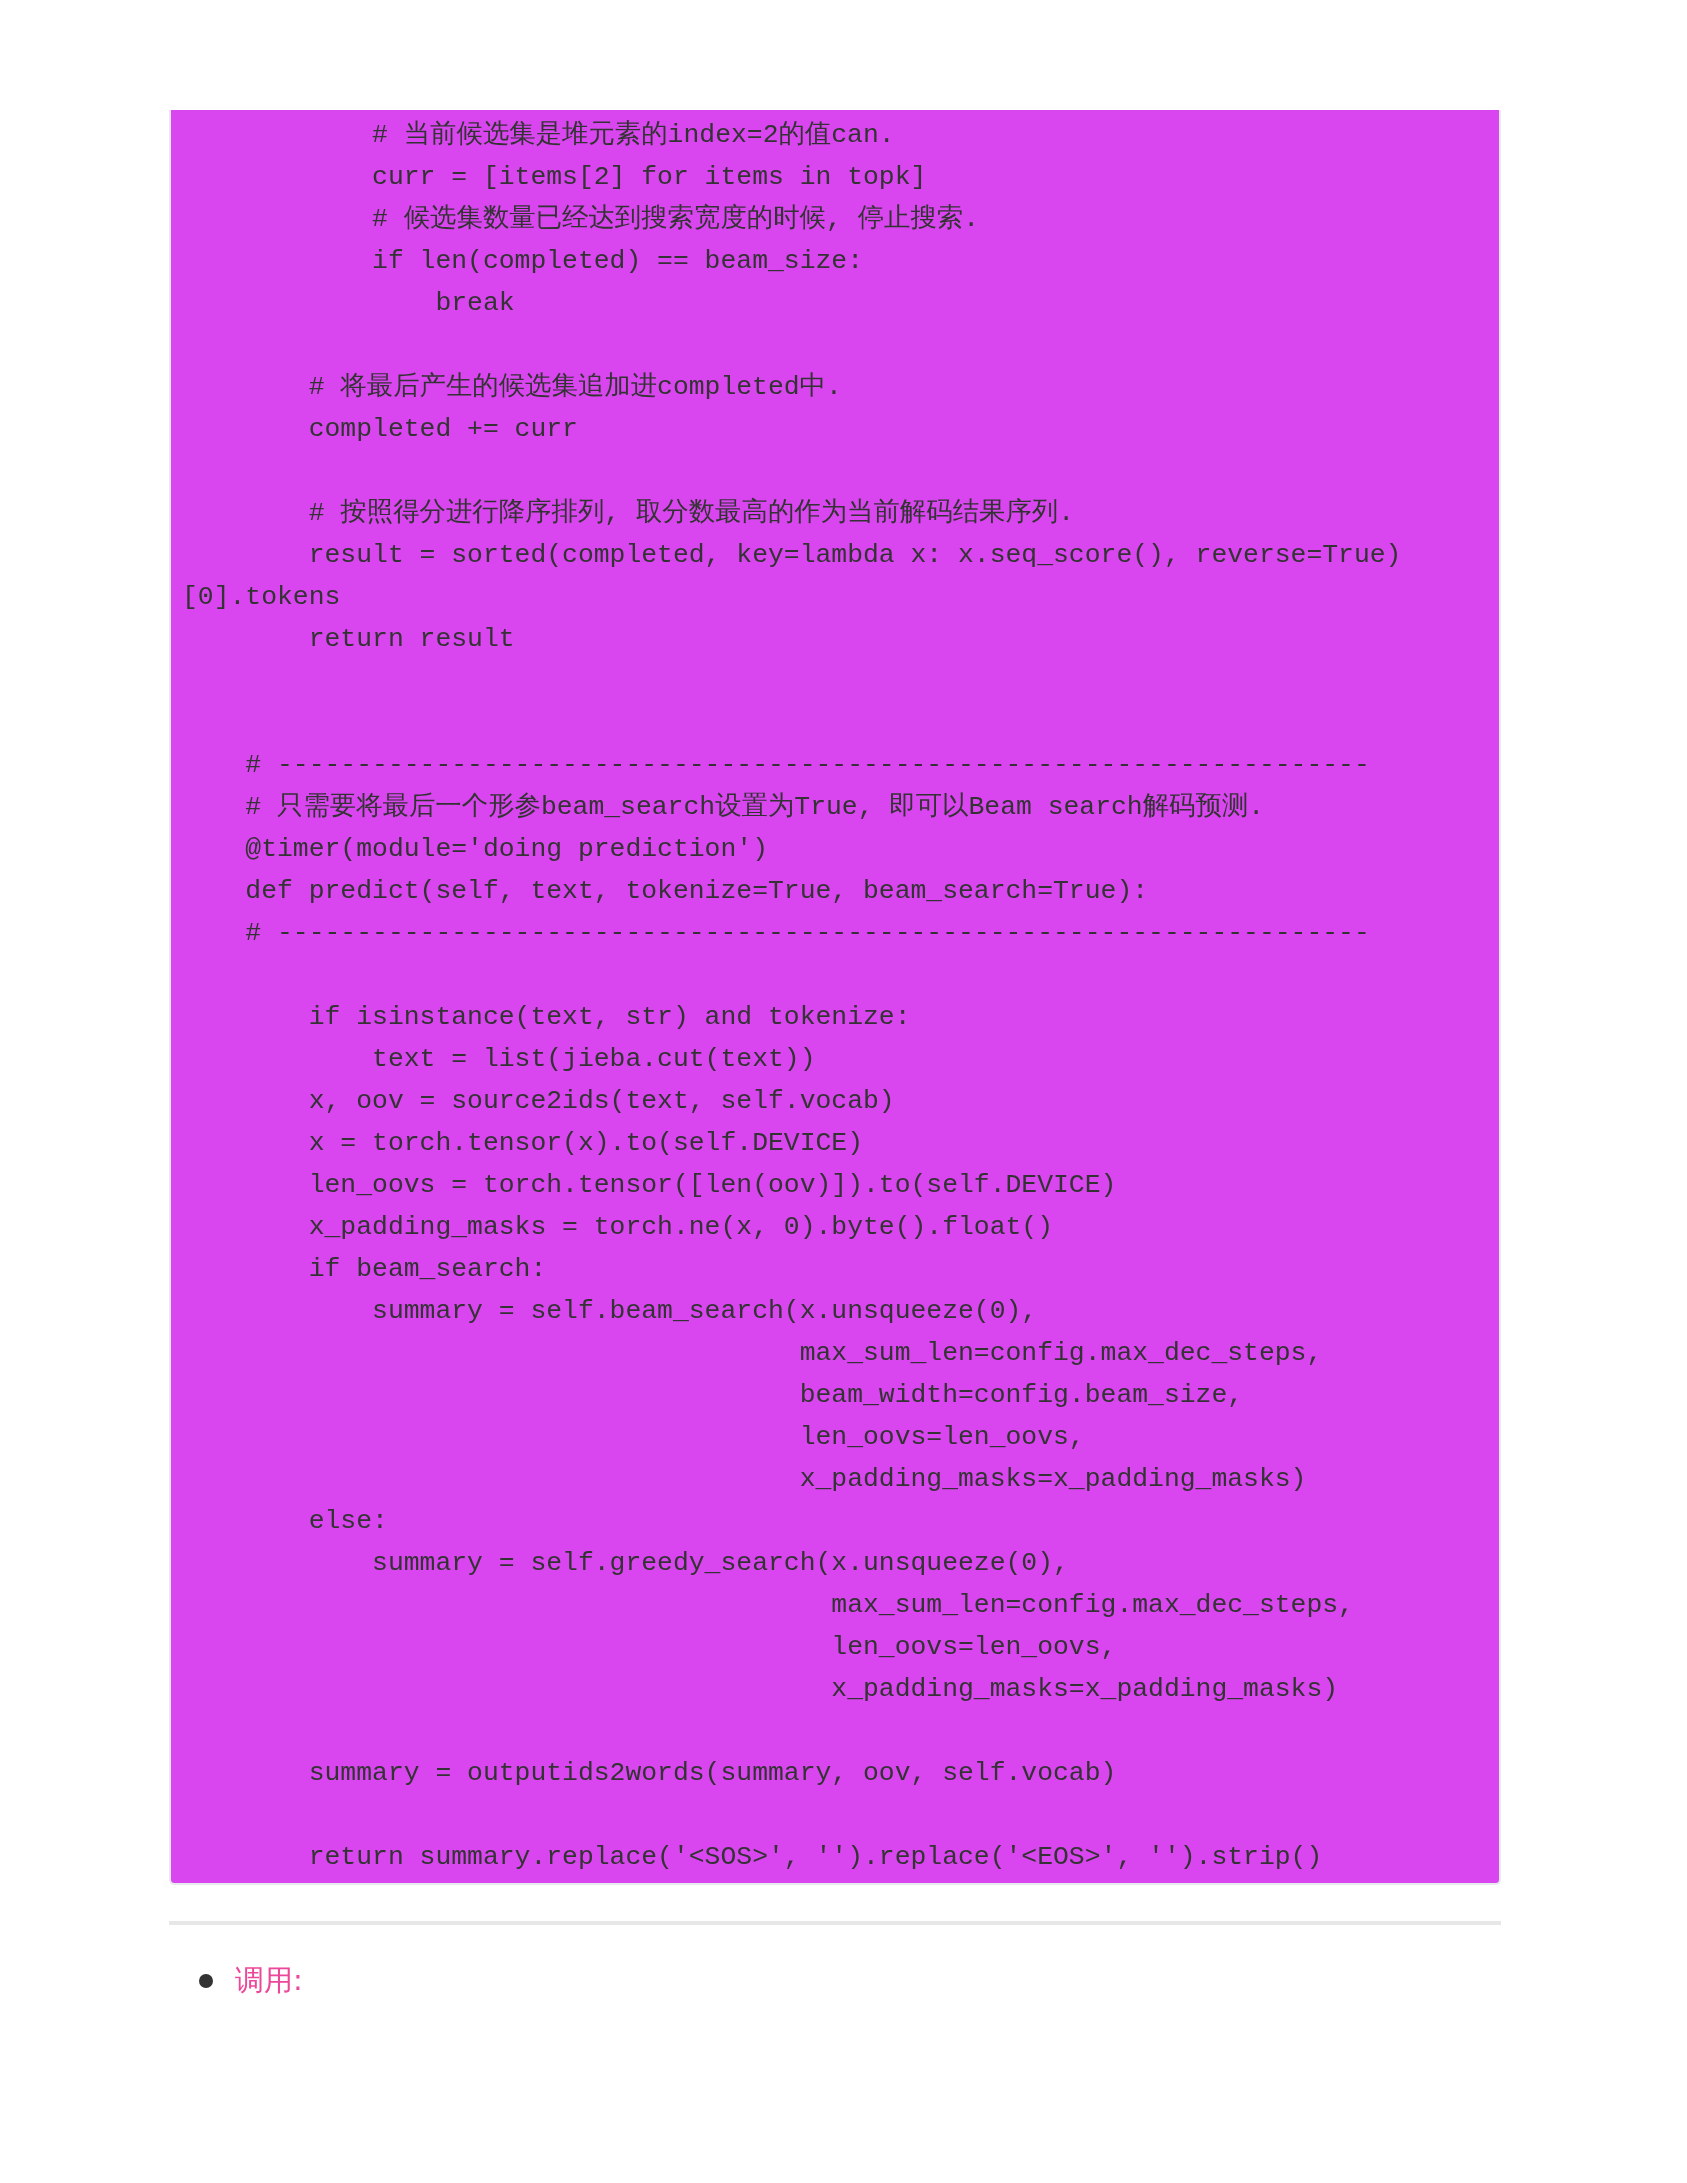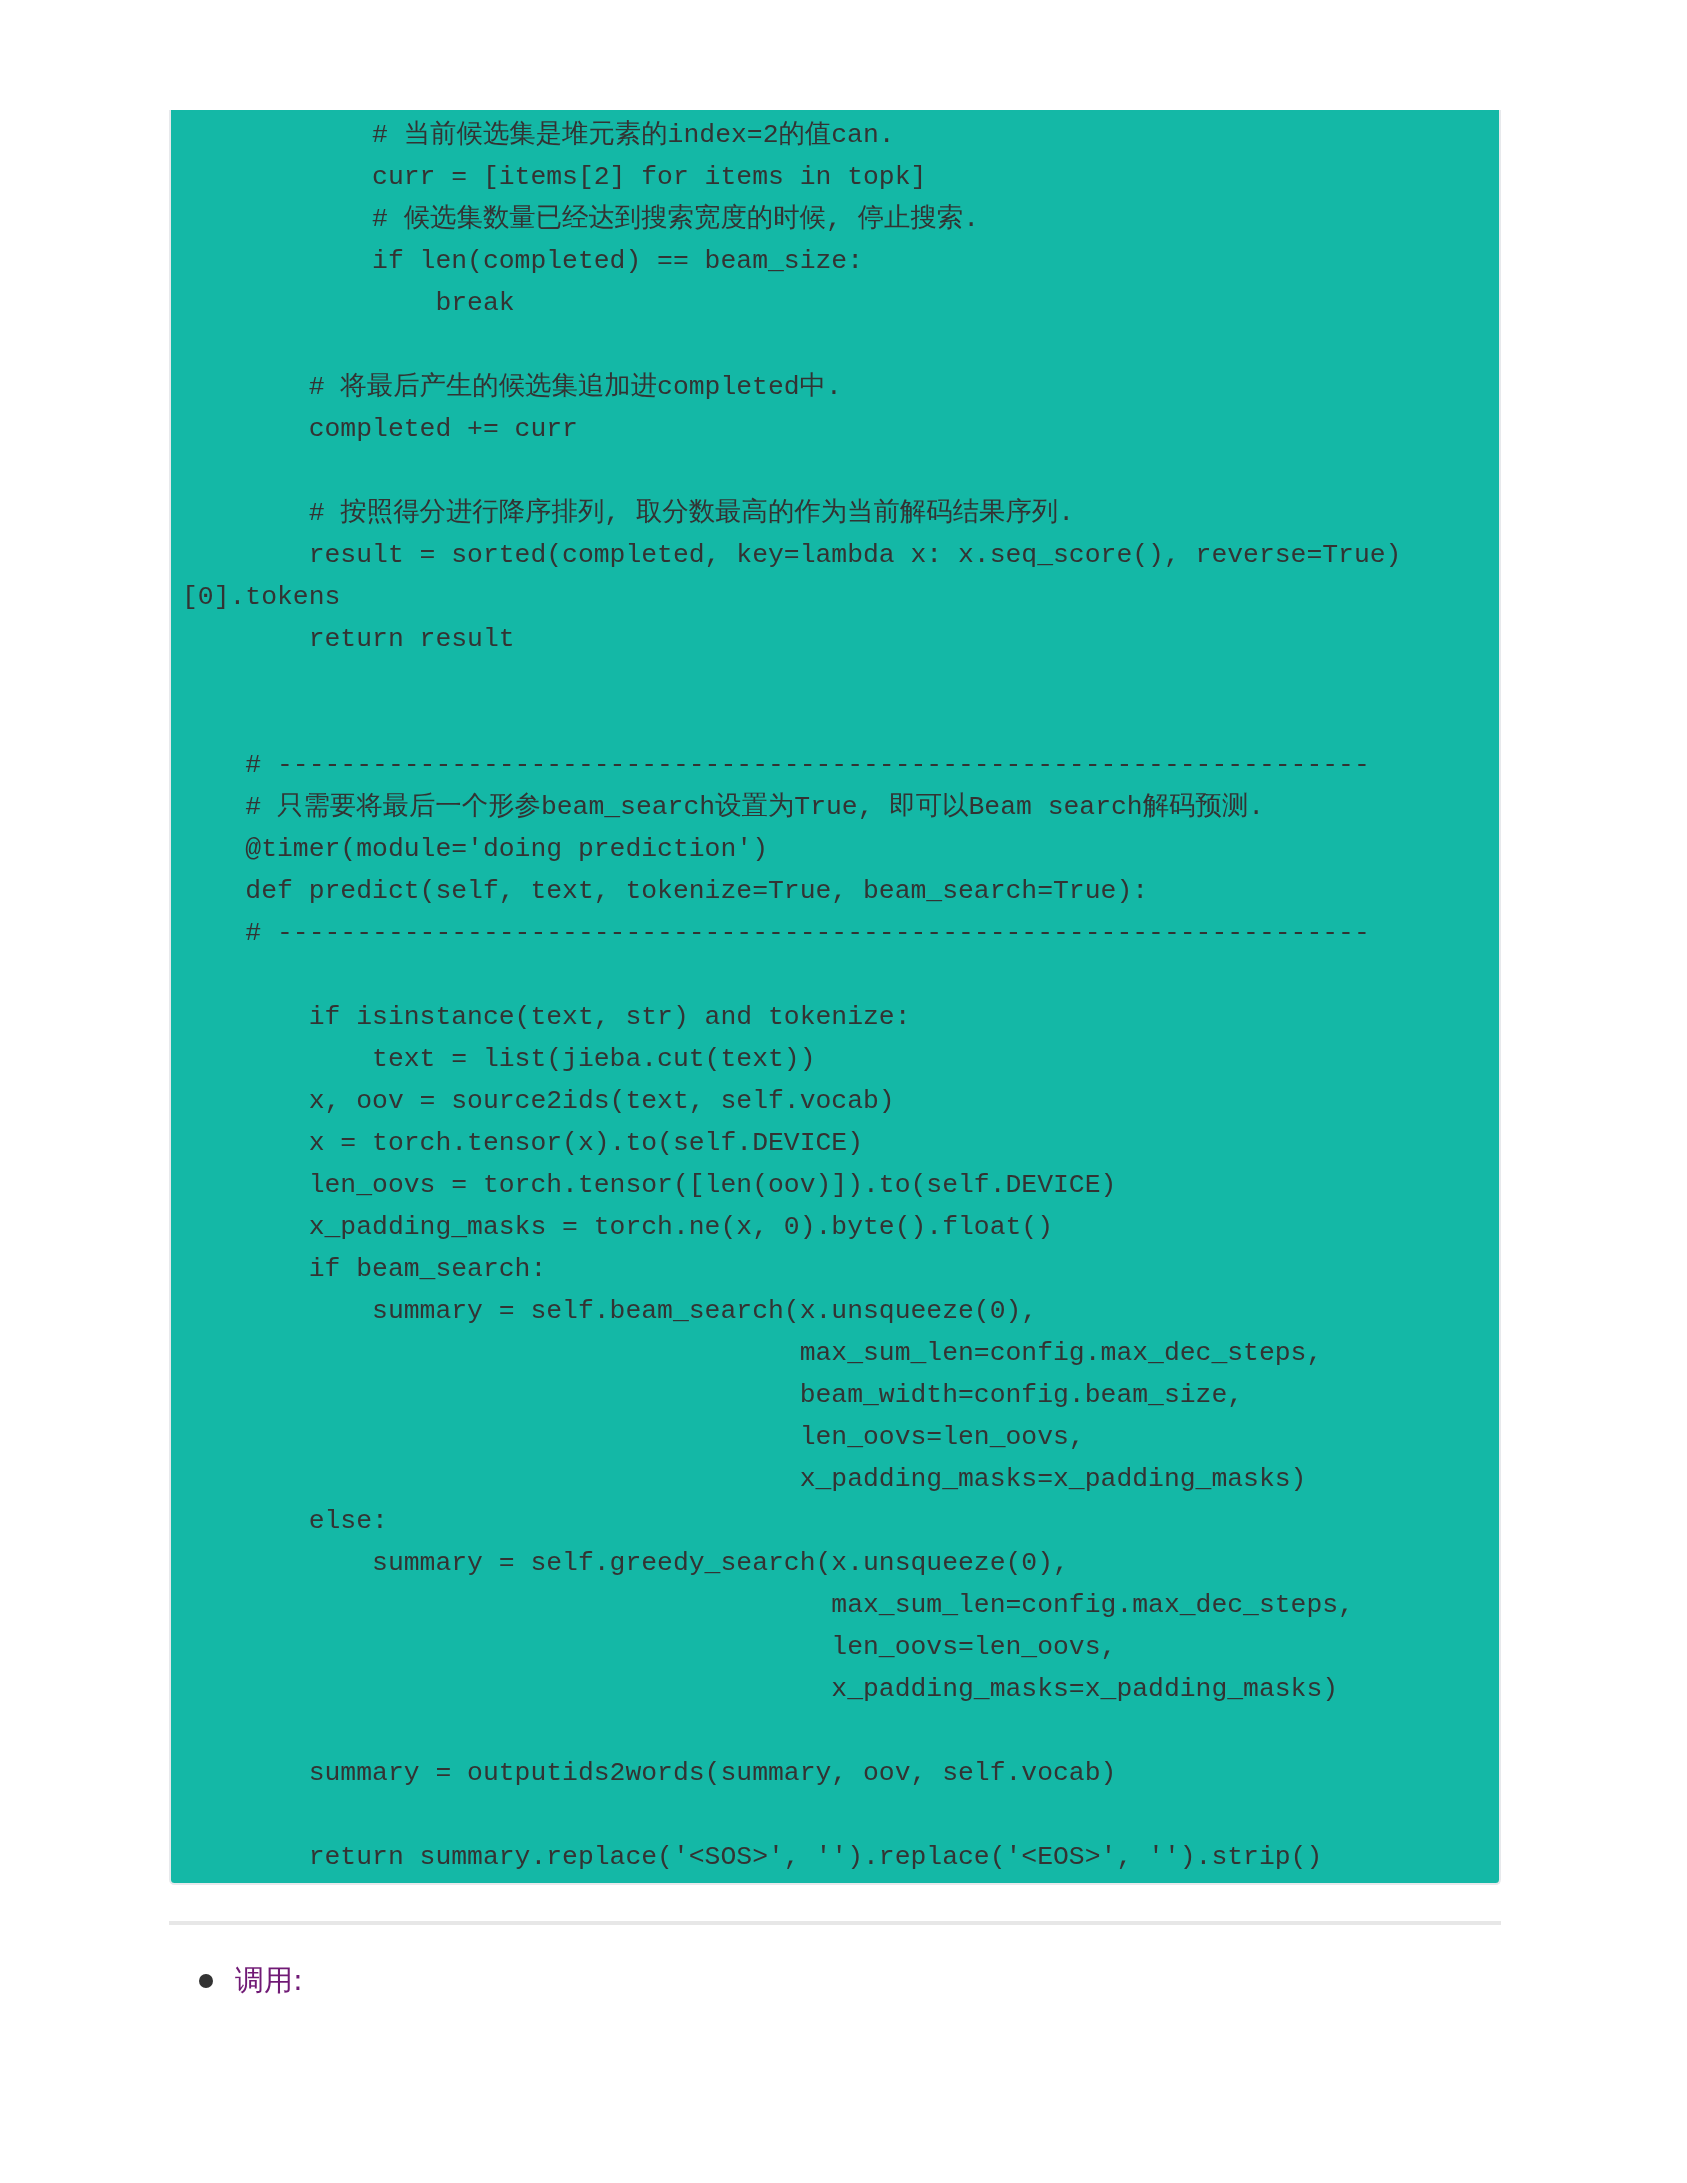--- a/index.html
+++ b/index.html
@@ -15,21 +15,21 @@
     font-family: "DejaVu Sans", "Liberation Sans", sans-serif;
     color: #333333;
   }
   .code-block {
     position: absolute;
     left: 169px;
     top: 110px;
     width: 1332px;
     height: 1775px;
     box-sizing: border-box;
-    background: #14b8a6;
+    background: #d946ef;
     border: 2.2px solid #e7e9ec;
     border-top: none;
     border-radius: 0 0 5.5px 5.5px;
     overflow: hidden;
   }
   .code-block pre {
     margin: 0;
     position: absolute;
     left: 11px;
     top: 4.4px;
@@ -57,21 +57,21 @@
     top: 1954px;
     margin: 0;
     padding: 0;
     list-style: none;
   }
   .bullet-item {
     position: relative;
     padding-left: 66px;
     font-size: 29px;
     line-height: 53px;
-    color: #701a75;
+    color: #ec4899;
   }
   .bullet-dot {
     position: absolute;
     left: 30px;
     top: 20.4px;
     width: 13.8px;
     height: 13.8px;
     border-radius: 50%;
     background: #333333;
   }

